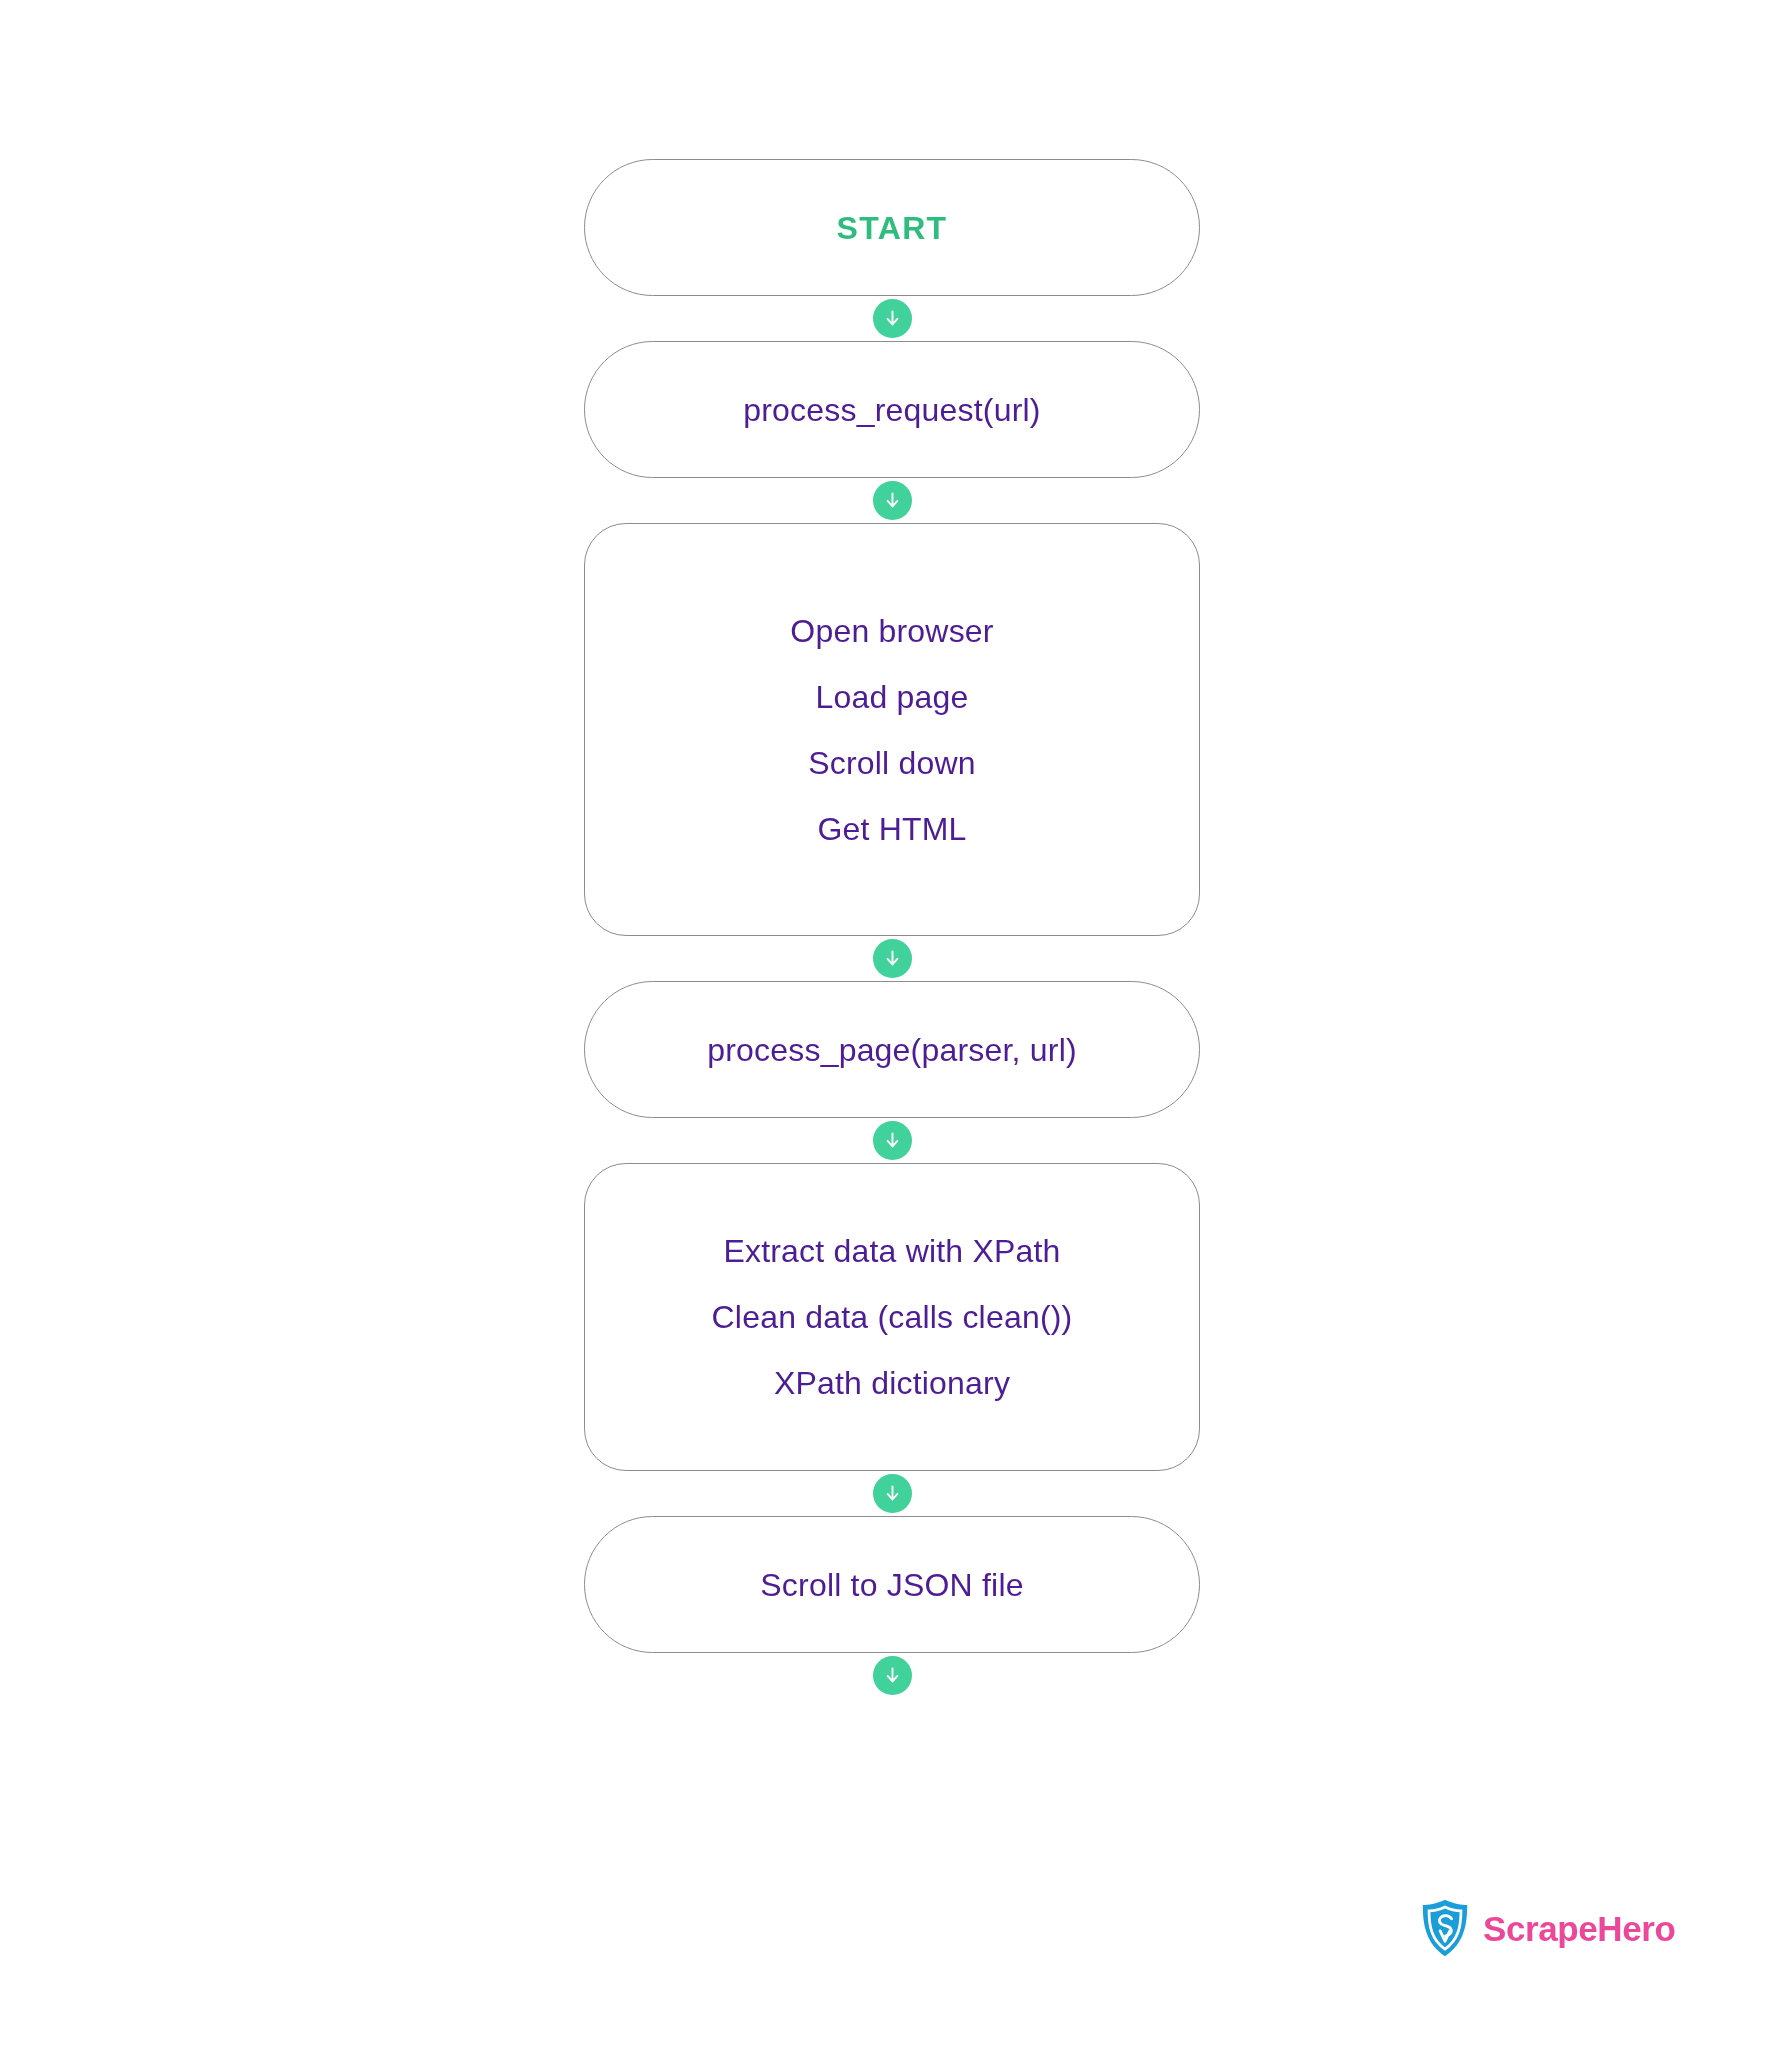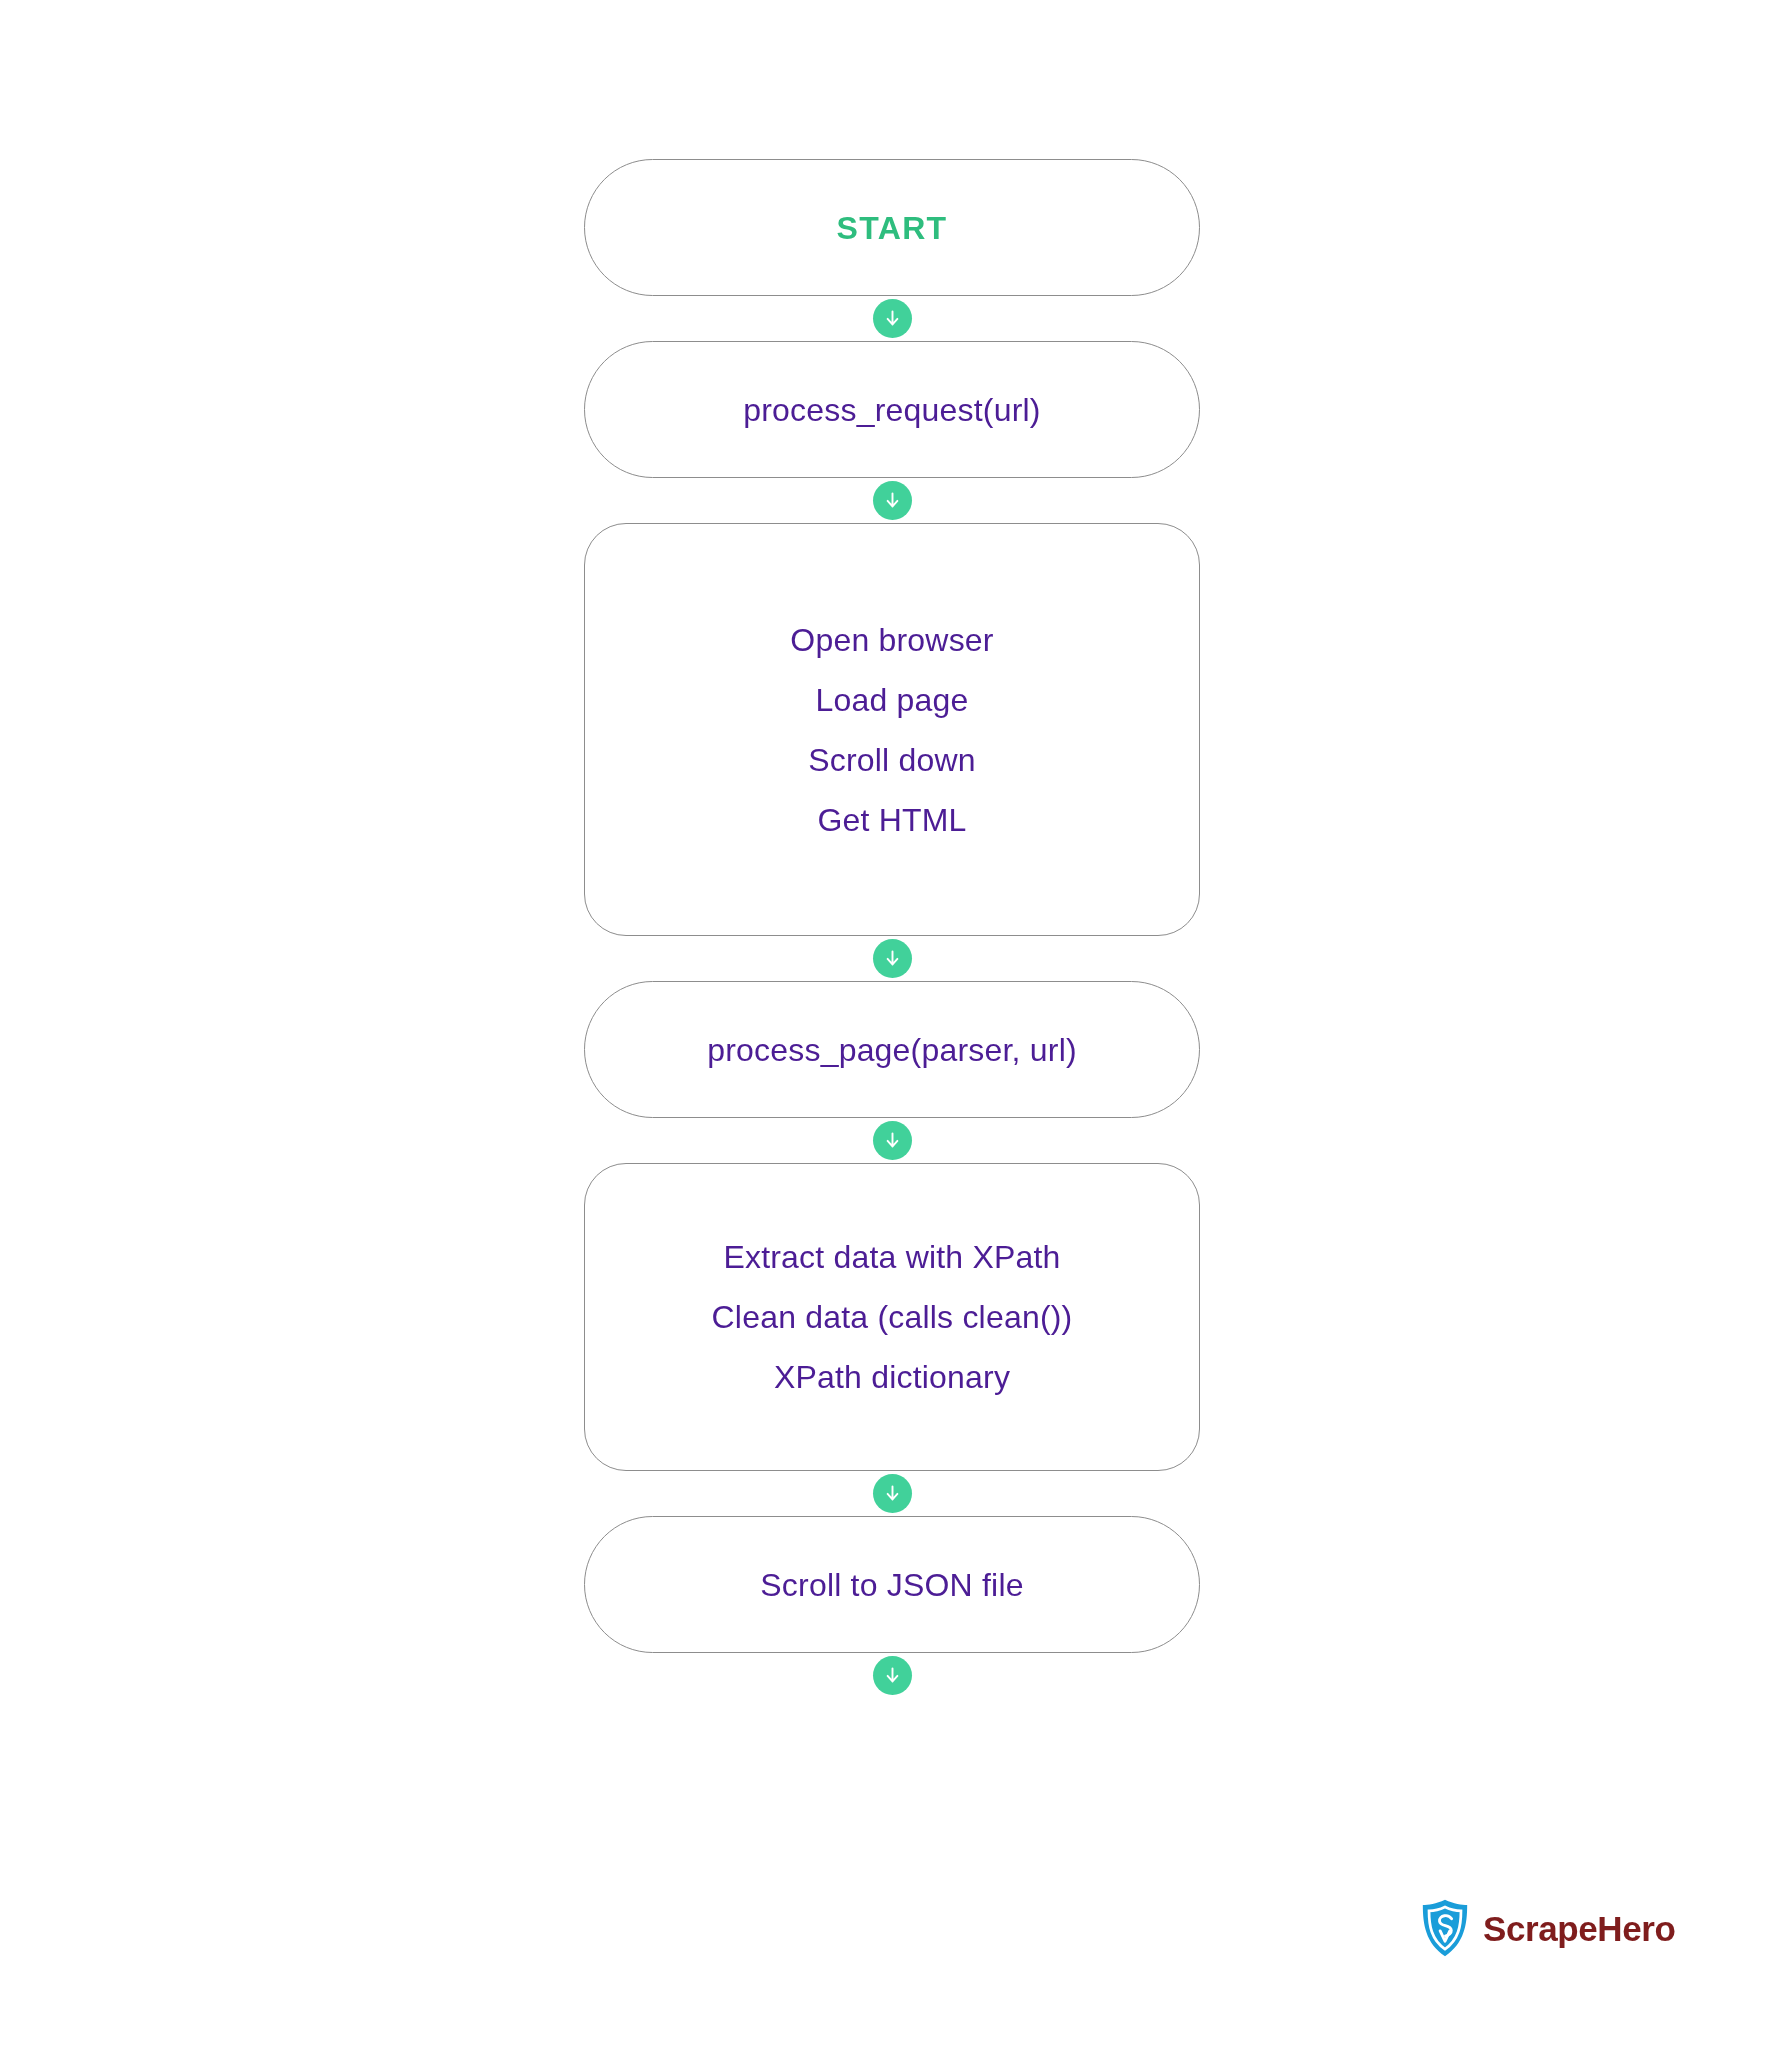--- a/index.html
+++ b/index.html
@@ -51,21 +51,21 @@
   .node.block.mid   { height: 308px; }
 
   .node-line {
     font-size: 32px;
     line-height: 1.25;
     color: #4c1d95;
     font-weight: 400;
     letter-spacing: 0.2px;
   }
 
-  .node.block .node-line + .node-line { margin-top: 20px; }
+  .node.block .node-line + .node-line { margin-top: 26px; }
 
   .node-line.accent {
     color: #2ebd7e;
     font-weight: 700;
     letter-spacing: 1.3px;
     font-size: 32px;
   }
 
   
   .connector {
@@ -96,21 +96,21 @@
     display: flex;
     align-items: center;
     gap: 13px;
   }
 
   .logo-mark { width: 50px; height: 60px; display: block; }
 
   .logo-text {
     font-size: 35px;
     font-weight: 700;
-    color: #7f1d1d;
+    color: #ec4899;
     letter-spacing: -0.4px;
     line-height: 1;
     white-space: nowrap;
   }
 </style>
 </head>
 <body>
 
 <div class="canvas">
 

